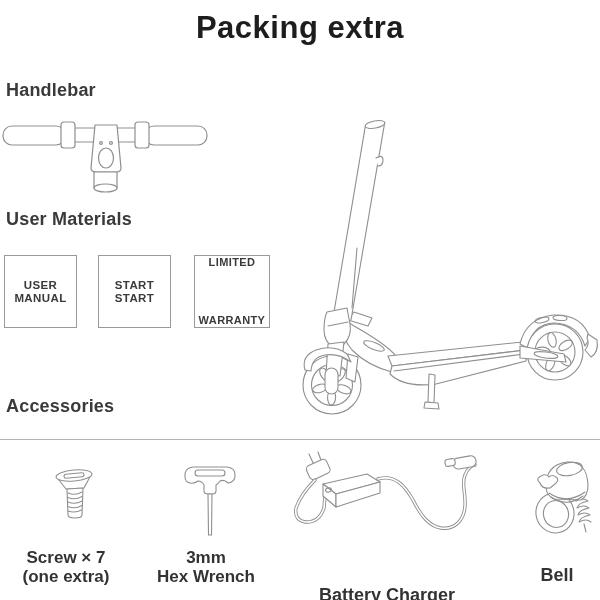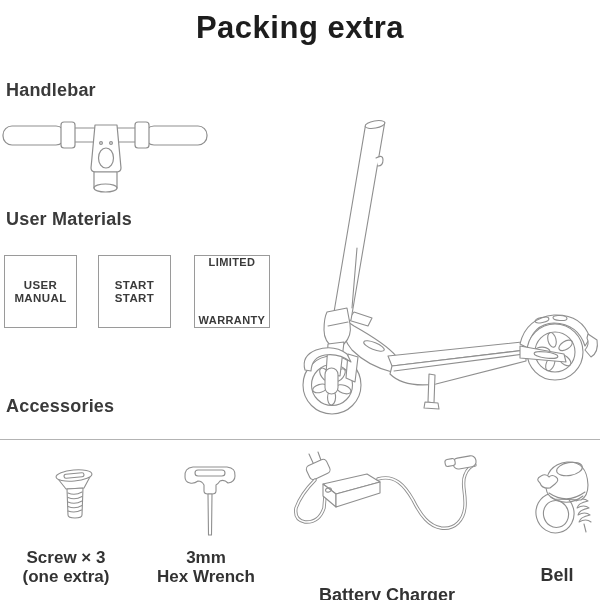--- a/index.html
+++ b/index.html
@@ -169,21 +169,21 @@
 
     <path d="M24,36 Q23,13 45,10 Q65,9 66,33 Q66,44 59,48 L32,47 Q25,44 24,36 Z" fill="#fff"></path>
     <ellipse cx="47.5" cy="17" rx="13" ry="6.5" transform="rotate(-10 47.5 17)"></ellipse>
     <path d="M27,41 Q45,53 63,40"></path>
     <path d="M29,45 Q45,56 61,44"></path>
 
     <path d="M18,31 Q13,27 19,24 Q24,21 27,25 Q30,22 34,25 Q38,28 33,32 L28,36 Q20,37 18,31 Z" fill="#fff"></path>
   </svg>
 
   <div class="acc-label al-screw">
-    <div>Screw × 3</div>
+    <div>Screw × 7</div>
     <div>(one extra)</div>
   </div>
   <div class="acc-label al-wrench">
     <div>3mm</div>
     <div>Hex Wrench</div>
   </div>
   <div class="acc-label al-charger">
     <div>Battery Charger</div>
   </div>
   <div class="acc-label al-bell">

